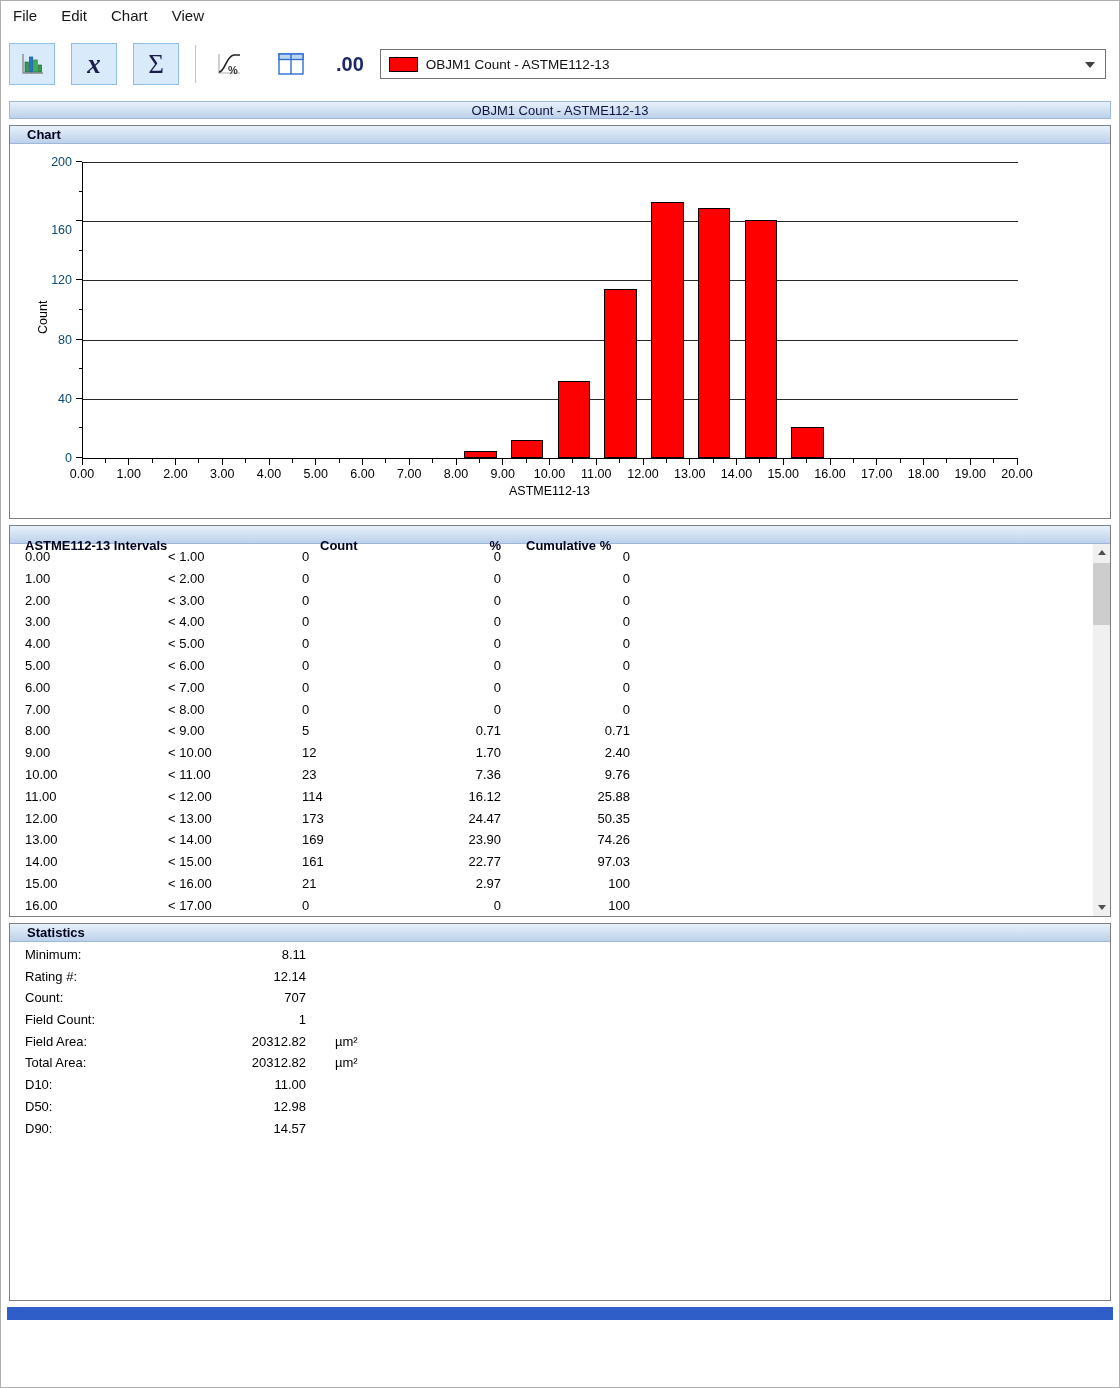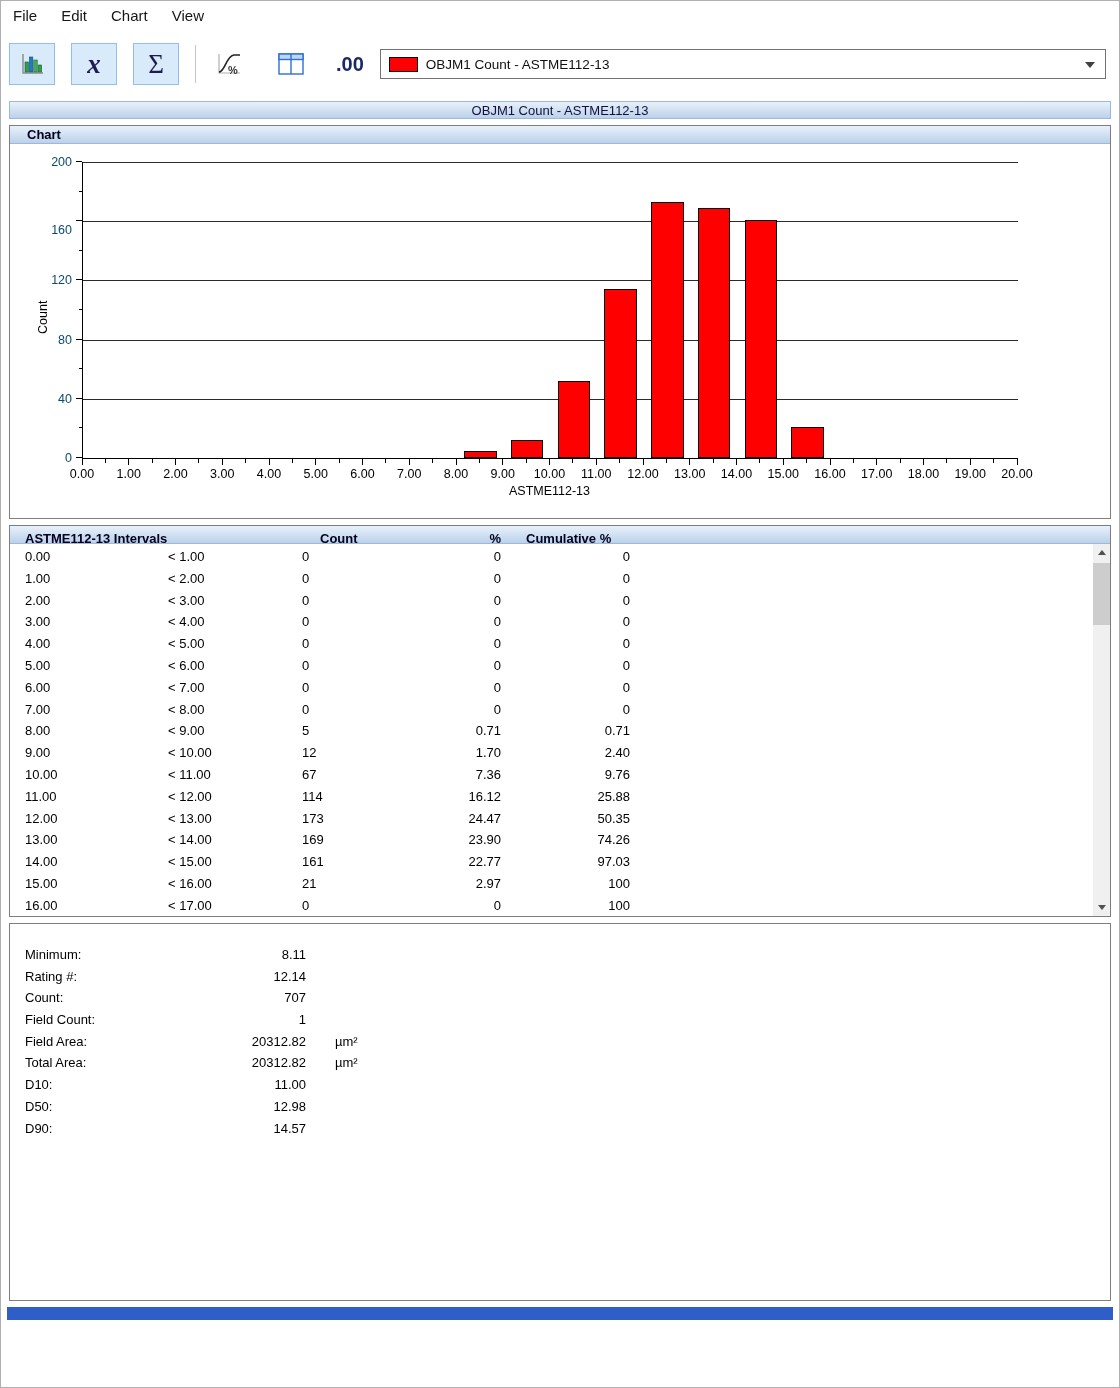--- a/index.html
+++ b/index.html
@@ -57,21 +57,21 @@
   .ylabel{position:absolute;left:26px;top:190px;font-size:12.5px;color:#000;transform:rotate(-90deg);transform-origin:left top;}
   .x-axis{position:absolute;left:72px;top:315px;width:936px;height:26px;}
   .xtick{position:absolute;top:0;width:1px;height:6px;background:#000;}
   .xtick.minor{height:4px;}
   .xticklabel{position:absolute;top:8px;width:44px;text-align:center;font-size:12.5px;color:#000;}
   .x-title{position:absolute;left:72px;top:340px;width:935px;text-align:center;font-size:12.5px;color:#000;}
 
   
   .table-panel{height:392px;}
   .table-head{position:relative;height:18px;background:linear-gradient(180deg,#e8f1fa,#bcd1ea);border-bottom:1px solid #9db8d8;box-sizing:border-box;}
-  .th{position:absolute;top:4px;line-height:17px;font-weight:bold;font-size:13px;color:#00001c;white-space:nowrap;}
+  .th{position:absolute;top:11px;line-height:17px;font-weight:bold;font-size:13px;color:#00001c;white-space:nowrap;}
   .th-intervals{left:15px;} .th-count{left:310px;} .th-pct{left:379px;width:112px;text-align:right;} .th-cum{left:516px;}
   .table-body{position:absolute;left:0;top:20px;right:17px;bottom:0;overflow:hidden;}
   .trow{position:relative;height:21.8px;font-size:13px;color:#000;}
   .tc{position:absolute;top:0;line-height:21.8px;white-space:nowrap;}
   .tc-from{left:15px;} .tc-to{left:158px;} .tc-count{left:292px;}
   .tc-pct{left:379px;width:112px;text-align:right;} .tc-cum{left:480px;width:140px;text-align:right;}
   .scrollbar{position:absolute;top:18px;right:0;bottom:0;width:17px;background:#f0f0f0;}
   .sb-arrow{position:absolute;left:0;width:17px;height:17px;display:flex;align-items:center;justify-content:center;}
   .sb-up{top:0;} .sb-down{bottom:0;}
   .sb-up::before{content:"";width:0;height:0;border-left:4px solid transparent;border-right:4px solid transparent;border-bottom:5px solid #505050;}
@@ -317,21 +317,21 @@
         <div class="trow">
           <span class="tc tc-from">9.00</span>
           <span class="tc tc-to">&lt; 10.00</span>
           <span class="tc tc-count">12</span>
           <span class="tc tc-pct">1.70</span>
           <span class="tc tc-cum">2.40</span>
         </div>
         <div class="trow">
           <span class="tc tc-from">10.00</span>
           <span class="tc tc-to">&lt; 11.00</span>
-          <span class="tc tc-count">67</span>
+          <span class="tc tc-count">23</span>
           <span class="tc tc-pct">7.36</span>
           <span class="tc tc-cum">9.76</span>
         </div>
         <div class="trow">
           <span class="tc tc-from">11.00</span>
           <span class="tc tc-to">&lt; 12.00</span>
           <span class="tc tc-count">114</span>
           <span class="tc tc-pct">16.12</span>
           <span class="tc tc-cum">25.88</span>
         </div>
@@ -372,20 +372,21 @@
         </div>
       </div>
     <div class="scrollbar">
       <div class="sb-arrow sb-up"></div>
       <div class="sb-thumb"></div>
       <div class="sb-arrow sb-down"></div>
     </div>
   </div>
 
   <div class="panel stats-panel">
+    <div class="panel-header">Statistics</div>
     <div class="stats-body">
         <div class="srow">
           <span class="stat-label">Minimum:</span>
           <span class="stat-value">8.11</span>
         </div>
         <div class="srow">
           <span class="stat-label">Rating #:</span>
           <span class="stat-value">12.14</span>
         </div>
         <div class="srow">

